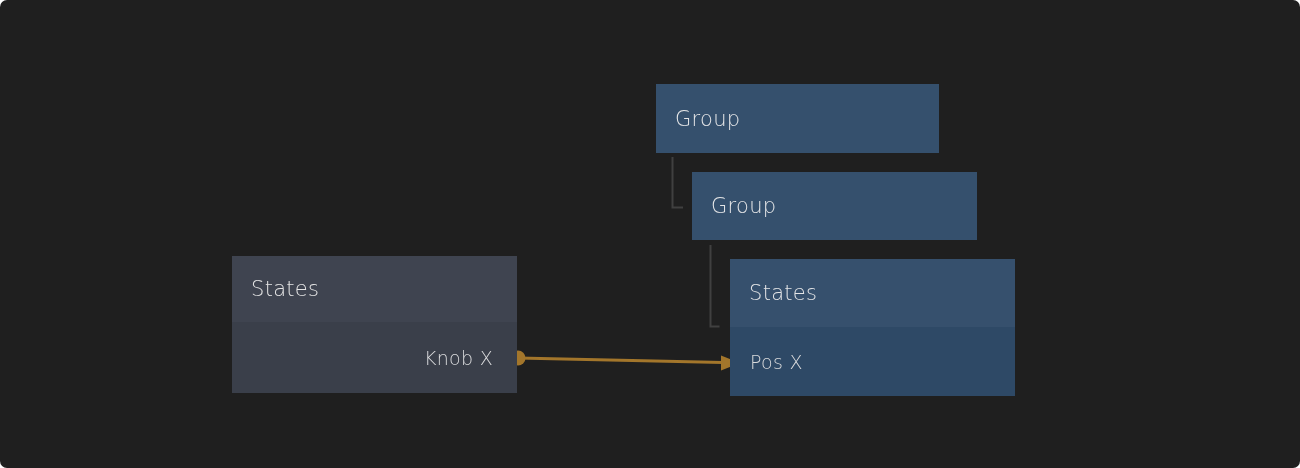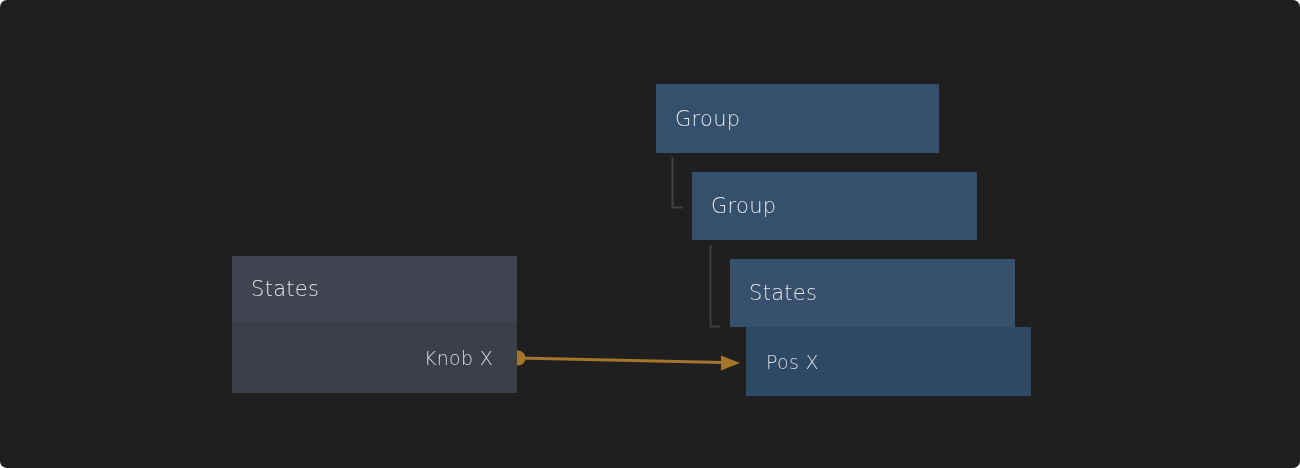--- a/index.html
+++ b/index.html
@@ -46,21 +46,21 @@
   .node-row {
     width: 100%;
     box-sizing: border-box;
     display: flex;
     align-items: center;
     font-size: 19px;
     font-weight: 300;
     letter-spacing: 0.3px;
     color: #d9dadc;
   }
-  .node-row.align-left  { justify-content: flex-start; padding-left: 20px; margin-left: 16px; }
+  .node-row.align-left  { justify-content: flex-start; padding-left: 20px; }
   .node-row.align-right { justify-content: flex-end;  padding-right: 24px; }
 
   
   #node-group-1 { left: 656px; top: 84px;  width: 283px; height: 69px; }
   #node-group-2 { left: 692px; top: 172px; width: 285px; height: 68px; }
   #node-circle  { left: 730px; top: 259px; width: 285px; height: 137px; }
   #node-circle .node-header { height: 68px; }
   #node-circle .node-row    { height: 69px; }
   #node-states  { left: 232px; top: 256px; width: 285px; height: 137px; }
   #node-states .node-header { height: 66px; }

